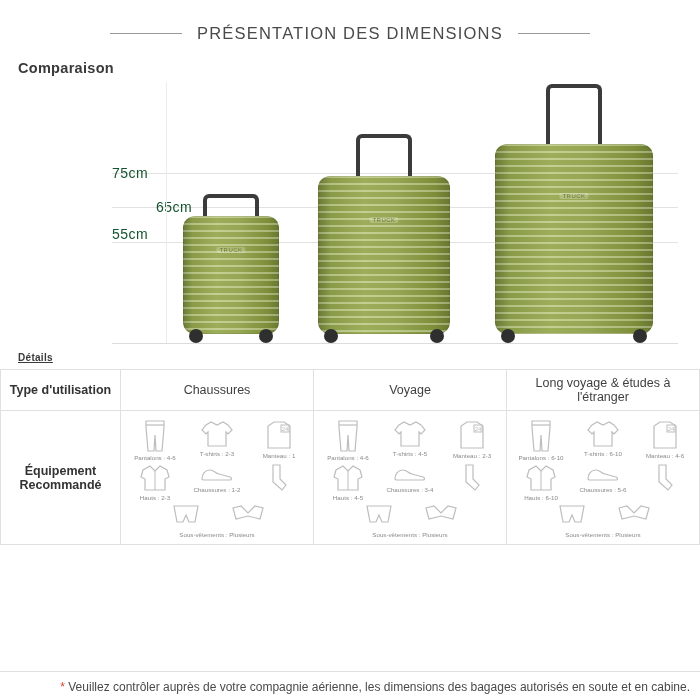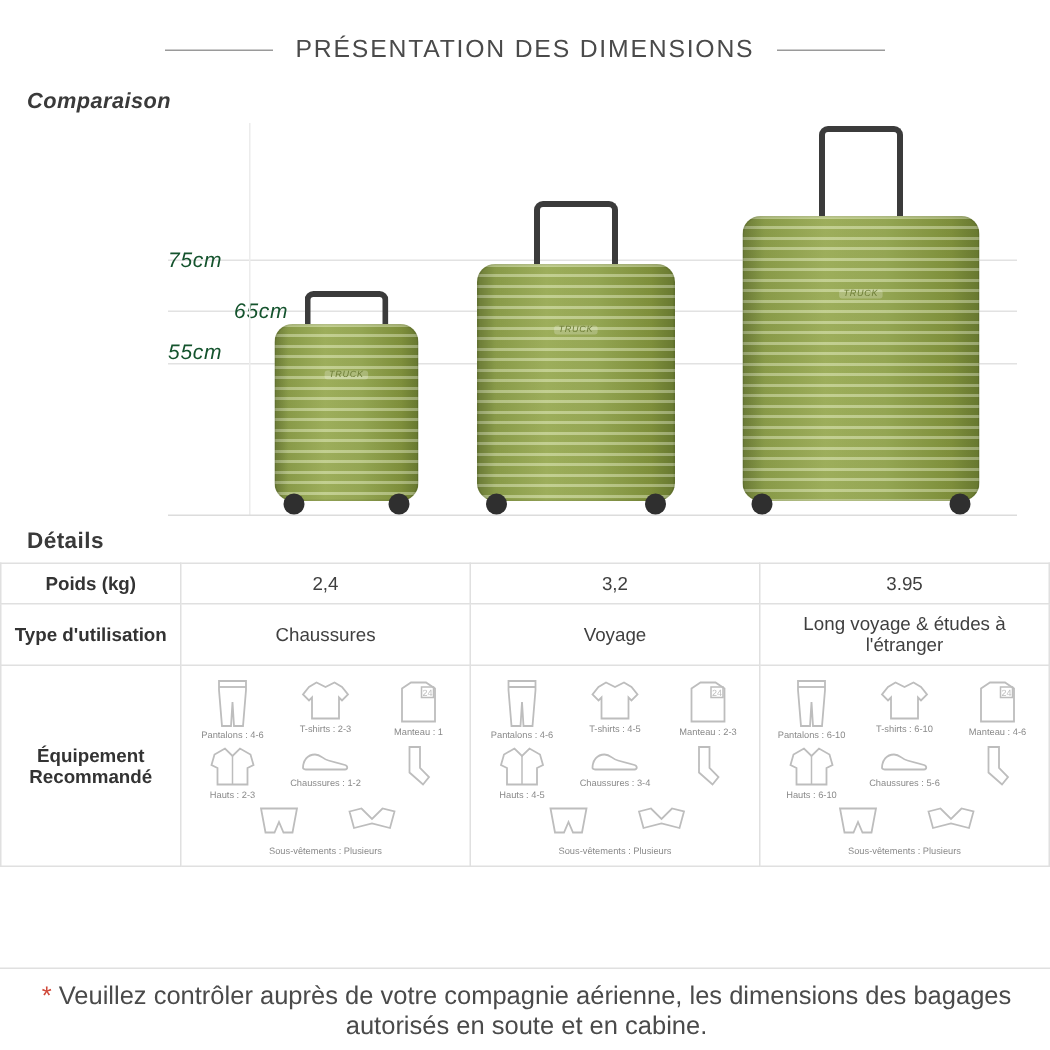--- a/index.html
+++ b/index.html
@@ -28,21 +28,20 @@
     font-size:16.5px;
     letter-spacing:1.2px;
     color:#4a4a4a;
     white-space:nowrap;
   }
   
   .compare {
     position:relative;
     height:292px;
     margin:0 0 0 0;
-    font-style:italic;
   }
   .compare-label {
     position:absolute;
     left:18px; top:8px;
     font-size:14.5px;
     font-weight:bold;
     color:#3a3a3a;
     letter-spacing:.3px;
   }
   .guides { position:absolute; left:0; top:0; right:0; bottom:0; }
@@ -131,23 +130,24 @@
     position:absolute;
     width:14px; height:14px;
     border-radius:50%;
     background:#2f2f2f;
   }
   .case .wheel.l { left:6px; }
   .case .wheel.r { right:6px; }
   
   .details-label {
     padding:8px 0 6px 18px;
-    font-size:15px;
+    font-size:10px;
     font-weight:bold;
     letter-spacing:.3px;
+    text-decoration:underline;
   }
   table.spec {
     width:100%;
     border-collapse:collapse;
     table-layout:fixed;
     font-size:12.5px;
   }
   table.spec td {
     border:1px solid #e0e0e0;
     text-align:center;
@@ -182,23 +182,23 @@
     margin-top:1px;
     white-space:nowrap;
   }
   .equip-item.wide { width:100%; }
   svg.pic { display:block; }
   .footnote {
     position:absolute;
     left:0; right:0; bottom:0;
     border-top:1px solid #e0e0e0;
     padding:8px 10px 6px 12px;
-    font-size:17px;
+    font-size:12px;
     color:#4a4a4a;
-    text-align:center;
+    text-align:right;
   }
   .footnote .star { color:#d04a3b; }
 </style>
 </head>
 <body>
 
 <div class="header">
   <span class="rule"></span>
   <span class="title">PRÉSENTATION DES DIMENSIONS</span>
   <span class="rule"></span>
@@ -253,26 +253,20 @@
       <span class="wheel l"></span>
       <span class="wheel r"></span>
     </div>
   </div>
 </div>
 
 <div class="details-label">Détails</div>
 
 <table class="spec">
   <tbody>
-  <tr>
-    <td class="rowhead">Poids (kg)</td>
-    <td>2,4</td>
-    <td>3,2</td>
-    <td>3.95</td>
-  </tr>
   <tr>
     <td class="rowhead">Type d'utilisation</td>
     <td>Chaussures</td>
     <td>Voyage</td>
     <td>Long voyage &amp; études à l'étranger</td>
   </tr>
 
   <tr>
     <td class="rowhead">
       <div>Équipement</div>

